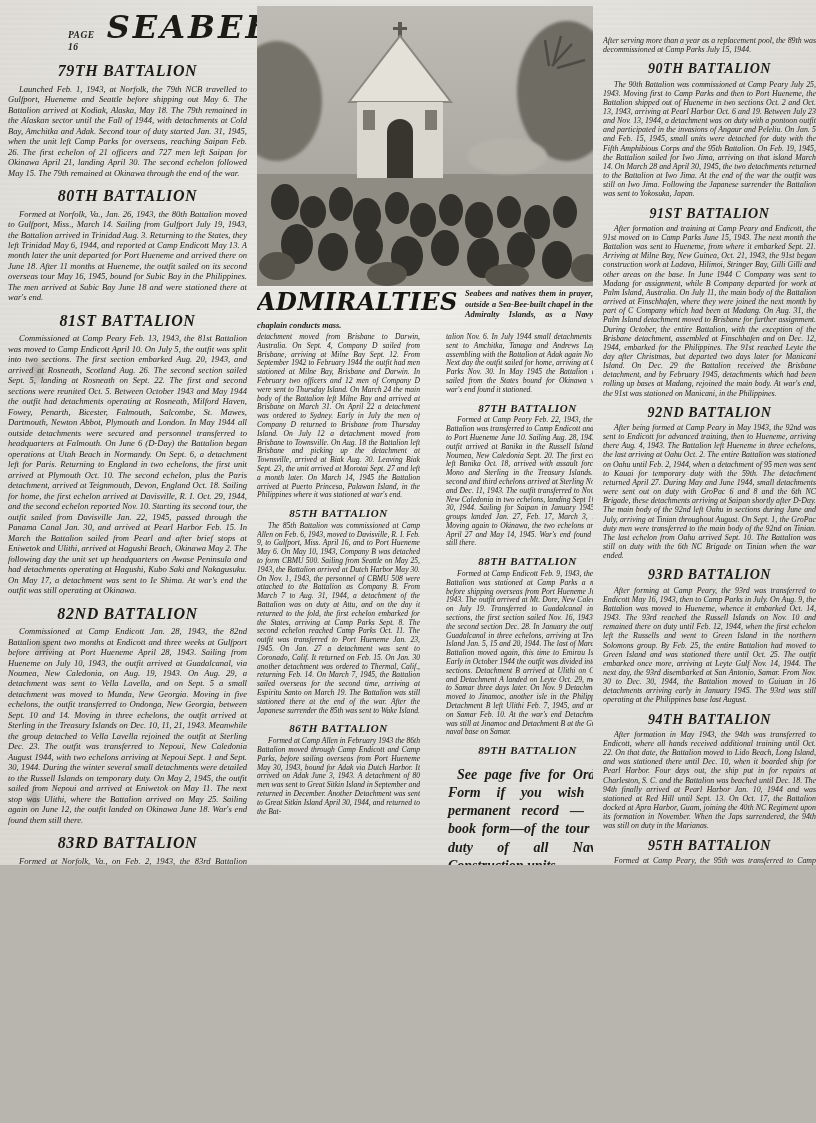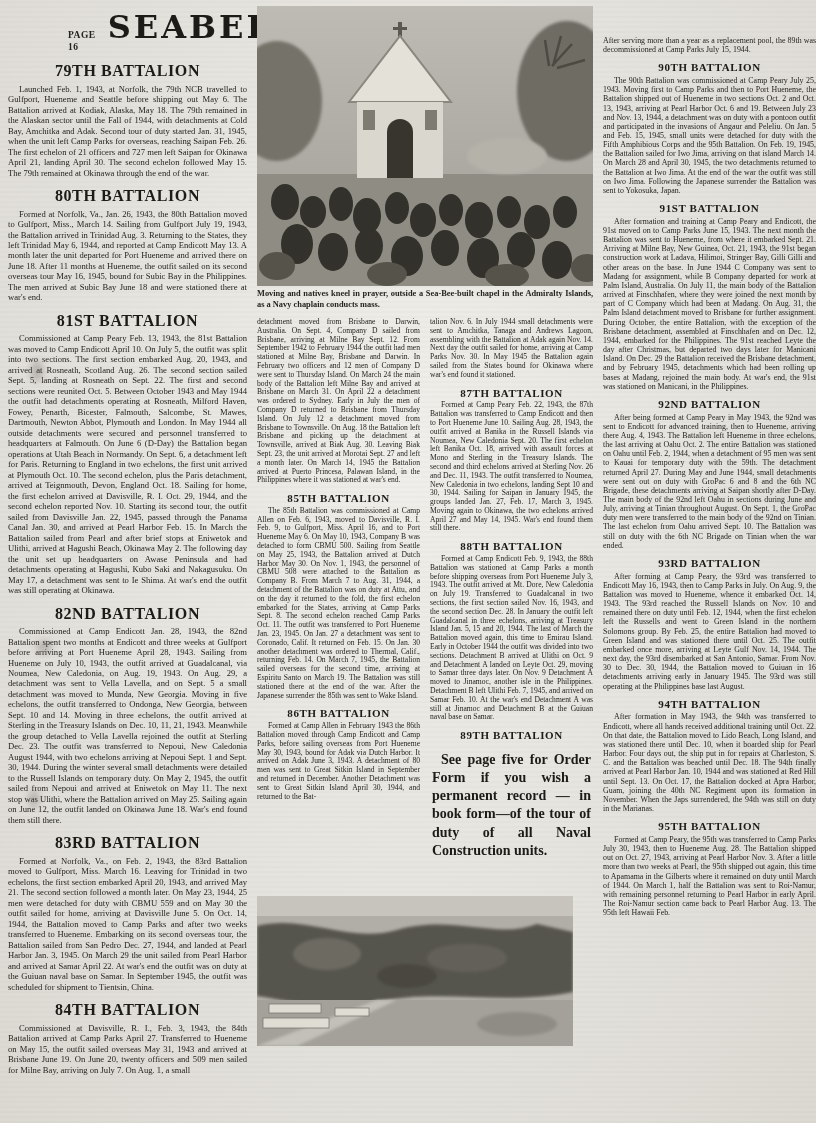--- a/index.html
+++ b/index.html
@@ -1,45 +1,46 @@
 <!DOCTYPE html>
 <html><head>
 <meta charset="utf-8">
 <style>
   html,body{margin:0;padding:0;background:#b7b5ae;}
   .page{
     position:relative;
-    width:816px;height:1123px;
+    width:816px;height:865px;
     margin:0 auto;
     background:#e8e6df;
     background-image:repeating-linear-gradient(0deg, rgba(90,88,80,0.025) 0 2px, transparent 2px 5px),
                      radial-gradient(ellipse at 50% 40%, rgba(255,255,255,0.35), rgba(120,118,110,0.12));
     overflow:hidden;
     font-family:"Liberation Serif","DejaVu Serif",serif;
     color:#26241f;
+    font-style:italic;
   }
   .cols{display:flex;gap:10px;padding:6px 4px 0 8px;}
   .col-left{width:239px;flex:0 0 auto;font-size:8.6px;line-height:1.22;}
   .col-mid{width:336px;flex:0 0 auto;}
   .col-right{width:213px;flex:0 0 auto;font-size:7.9px;line-height:1.16;}
   .masthead{display:flex;align-items:baseline;gap:12px;margin:2px 0 2px 60px;}
   .page-label{font-weight:bold;font-size:9.5px;letter-spacing:0.5px;}
   .masthead-title{font-weight:bold;font-size:32px;letter-spacing:3px;font-family:"DejaVu Serif",serif;color:#1d1b17;}
   h3.sh{font-weight:bold;text-align:center;margin:8px 0 3px;letter-spacing:0.6px;color:#1d1b17;}
   .col-left h3.sh{font-size:16px;}
-  .col-right h3.sh{font-size:11px;margin:7px 0 2px;}
+  .col-right h3.sh{font-size:14px;margin:7px 0 2px;}
   .subcol h3.sh{font-size:11px;margin:7px 0 2px;}
   p.body{margin:0;text-align:justify;text-indent:11px;}
   p.cont{text-indent:0;}
   .photo-top{width:336px;height:280px;background:#a9a7a0;overflow:hidden;}
   .photo-bottom{width:316px;height:150px;background:#a9a7a0;overflow:hidden;margin-top:4px;}
   .caption{margin:3px 0 2px;overflow:hidden;}
   .kicker{float:left;font-family:"DejaVu Serif",serif;font-weight:bold;font-size:24px;line-height:0.95;letter-spacing:0.5px;margin:2px 7px 0 0;color:#171613;}
   .cap-text{font-weight:bold;font-size:8.4px;line-height:1.25;text-align:justify;display:block;}
-  .subcols{display:flex;gap:10px;height:574px;overflow:hidden;margin-top:8px;}
+  .subcols{display:flex;gap:26px;height:574px;overflow:hidden;margin-top:2px;}
   .subcol{width:163px;flex:0 0 auto;font-size:7.6px;line-height:1.16;overflow:hidden;}
   .order-box{margin:9px 2px 0 2px;font-weight:bold;font-size:14px;line-height:1.3;text-align:justify;text-indent:9px;color:#1d1b17;}
   .smudge{position:absolute;border-radius:50%;background:rgba(70,68,60,0.25);filter:blur(3px);}
 </style>
 </head>
 <body>
 
 <div class="page">
   <div class="smudge" style="left:30px;top:360px;width:14px;height:22px;"></div>
   <div class="smudge" style="left:36px;top:640px;width:16px;height:14px;"></div>
@@ -130,21 +131,22 @@
           <g fill="#55534a">
             <ellipse cx="20" cy="260" rx="18" ry="14"></ellipse>
               <ellipse cx="130" cy="268" rx="20" ry="12"></ellipse>
             <ellipse cx="250" cy="270" rx="22" ry="12"></ellipse>
               <ellipse cx="330" cy="262" rx="16" ry="14"></ellipse>
           </g>
         </svg>
       </div>
 
       <div class="caption">
-        <span class="cap-text">Moving and natives kneel in prayer, outside a Sea-Bee-built chapel in the Admiralty Islands, as a Navy chaplain conducts mass.</span>
+        <span class="kicker">ADMIRALTIES</span>
+        <span class="cap-text">Seabees and natives them in prayer, outside a Sea-Bee-built chapel in the Admiralty Islands, as a Navy chaplain conducts mass.</span>
       </div>
 
       <div class="subcols">
         <div class="subcol">
           <p class="body cont">detachment moved from Brisbane to Darwin, Australia. On Sept. 4, Company D sailed from Brisbane, arriving at Milne Bay Sept. 12. From September 1942 to February 1944 the outfit had men stationed at Milne Bay, Brisbane and Darwin. In February two officers and 12 men of Company D were sent to Thursday Island. On March 24 the main body of the Battalion left Milne Bay and arrived at Brisbane on March 31. On April 22 a detachment was ordered to Sydney. Early in July the men of Company D returned to Brisbane from Thursday Island. On July 12 a detachment moved from Brisbane to Townsville. On Aug. 18 the Battalion left Brisbane and picking up the detachment at Townsville, arrived at Biak Aug. 30. Leaving Biak Sept. 23, the unit arrived at Morotai Sept. 27 and left a month later. On March 14, 1945 the Battalion arrived at Puerto Princesa, Palawan Island, in the Philippines where it was stationed at war's end.</p>
           <section>
             <h3 class="sh">85TH BATTALION</h3>
             <p class="body">The 85th Battalion was commissioned at Camp Allen on Feb. 6, 1943, moved to Davisville, R. I. Feb. 9, to Gulfport, Miss. April 16, and to Port Hueneme May 6. On May 10, 1943, Company B was detached to form CBMU 500. Sailing from Seattle on May 25, 1943, the Battalion arrived at Dutch Harbor May 30. On Nov. 1, 1943, the personnel of CBMU 508 were attached to the Battalion as Company B. From March 7 to Aug. 31, 1944, a detachment of the Battalion was on duty at Attu, and on the day it returned to the fold, the first echelon embarked for the States, arriving at Camp Parks Sept. 8. The second echelon reached Camp Parks Oct. 11. The outfit was transferred to Port Hueneme Jan. 23, 1945. On Jan. 27 a detachment was sent to Coronado, Calif. It returned on Feb. 15. On Jan. 30 another detachment was ordered to Thermal, Calif., returning Feb. 14. On March 7, 1945, the Battalion sailed overseas for the second time, arriving at Espiritu Santo on March 19. The Battalion was still stationed there at the end of the war. After the Japanese surrender the 85th was sent to Wake Island.</p>
           </section>
           <section>

